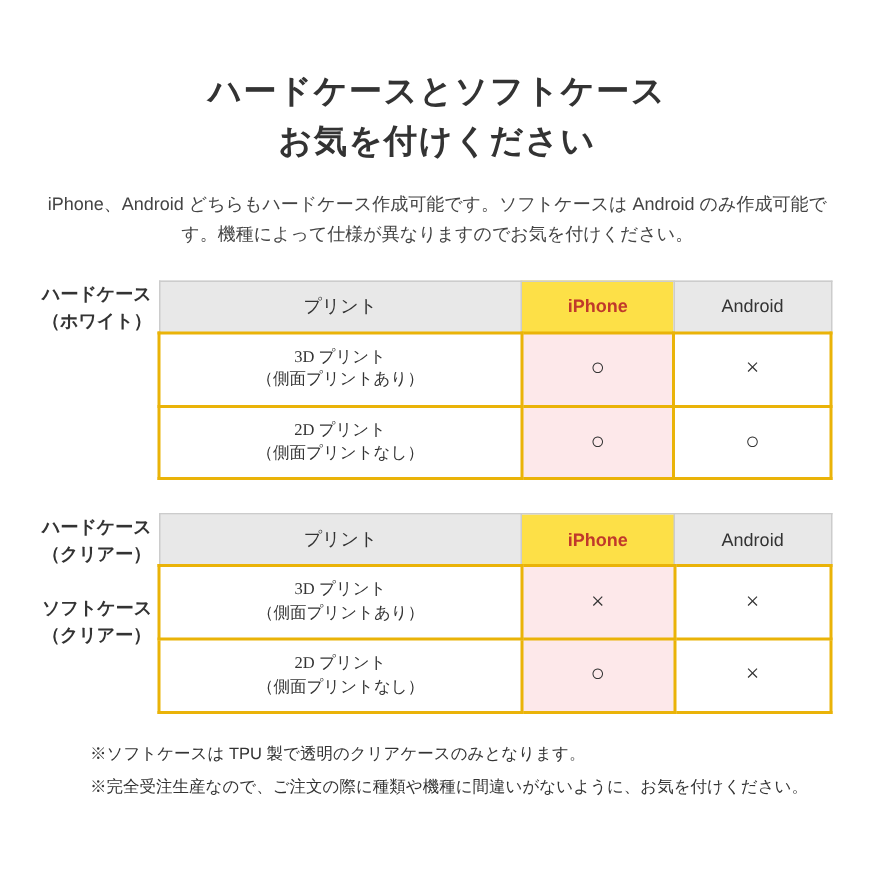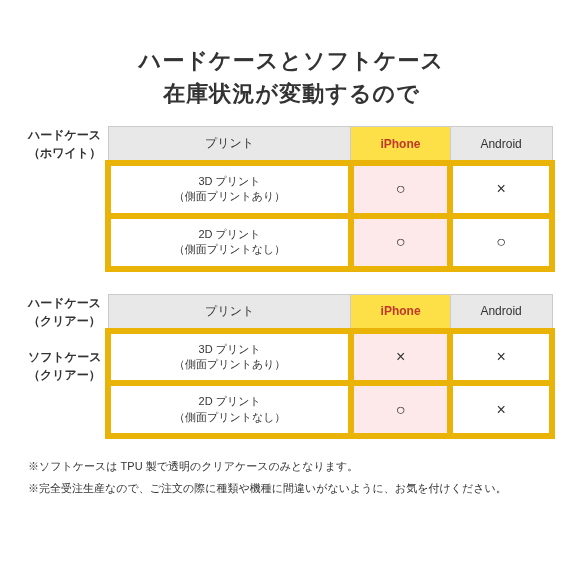--- a/index.html
+++ b/index.html
@@ -44,26 +44,27 @@
       font-weight: normal;
     }
 
     th.iphone-header {
       background: #fde047;
       color: #c0392b;
       font-weight: bold;
     }
 
     td {
-      border: 6px solid #eab308;
+      border: 2px solid #eab308;
       padding: 8px 6px;
       text-align: center;
       vertical-align: middle;
       background: #fff;
       line-height: 1.4;
+      font-family: Liberation Serif, serif;
     }
 
     td.iphone-col {
       background: #fde8ea;
     }
 
     td.print-cell {
       text-align: center;
       font-size: 11px;
       line-height: 1.4;
@@ -105,36 +106,39 @@
 
     .notes {
       margin-top: 18px;
       font-size: 11px;
       color: #333;
       line-height: 1.8;
     }
 
     .notes p {
       margin-bottom: 2px;
+      margin-left: 32px;
     }
 
     .spacer {
       height: 16px;
     }
   </style>
 </head>
 <body>
 
 <div>
 
   <h1 class="title">
     <span>ハードケースとソフトケース</span><br>
-    <span>在庫状況が変動するので</span>
+    <span>お気を付けください</span>
   </h1>
 
+  <p class="description">iPhone、Android どちらもハードケース作成可能です。ソフトケースは
+Android のみ作成可能です。機種によって仕様が異なりますのでお気を付けください。</p>
 
   <div class="table-wrapper">
     <div class="row-labels">
       <span class="row-label">ハードケース<br>（ホワイト）</span>
     </div>
     <div class="table-container">
       <table>
         <thead>
           <tr>
             <th>プリント</th>

